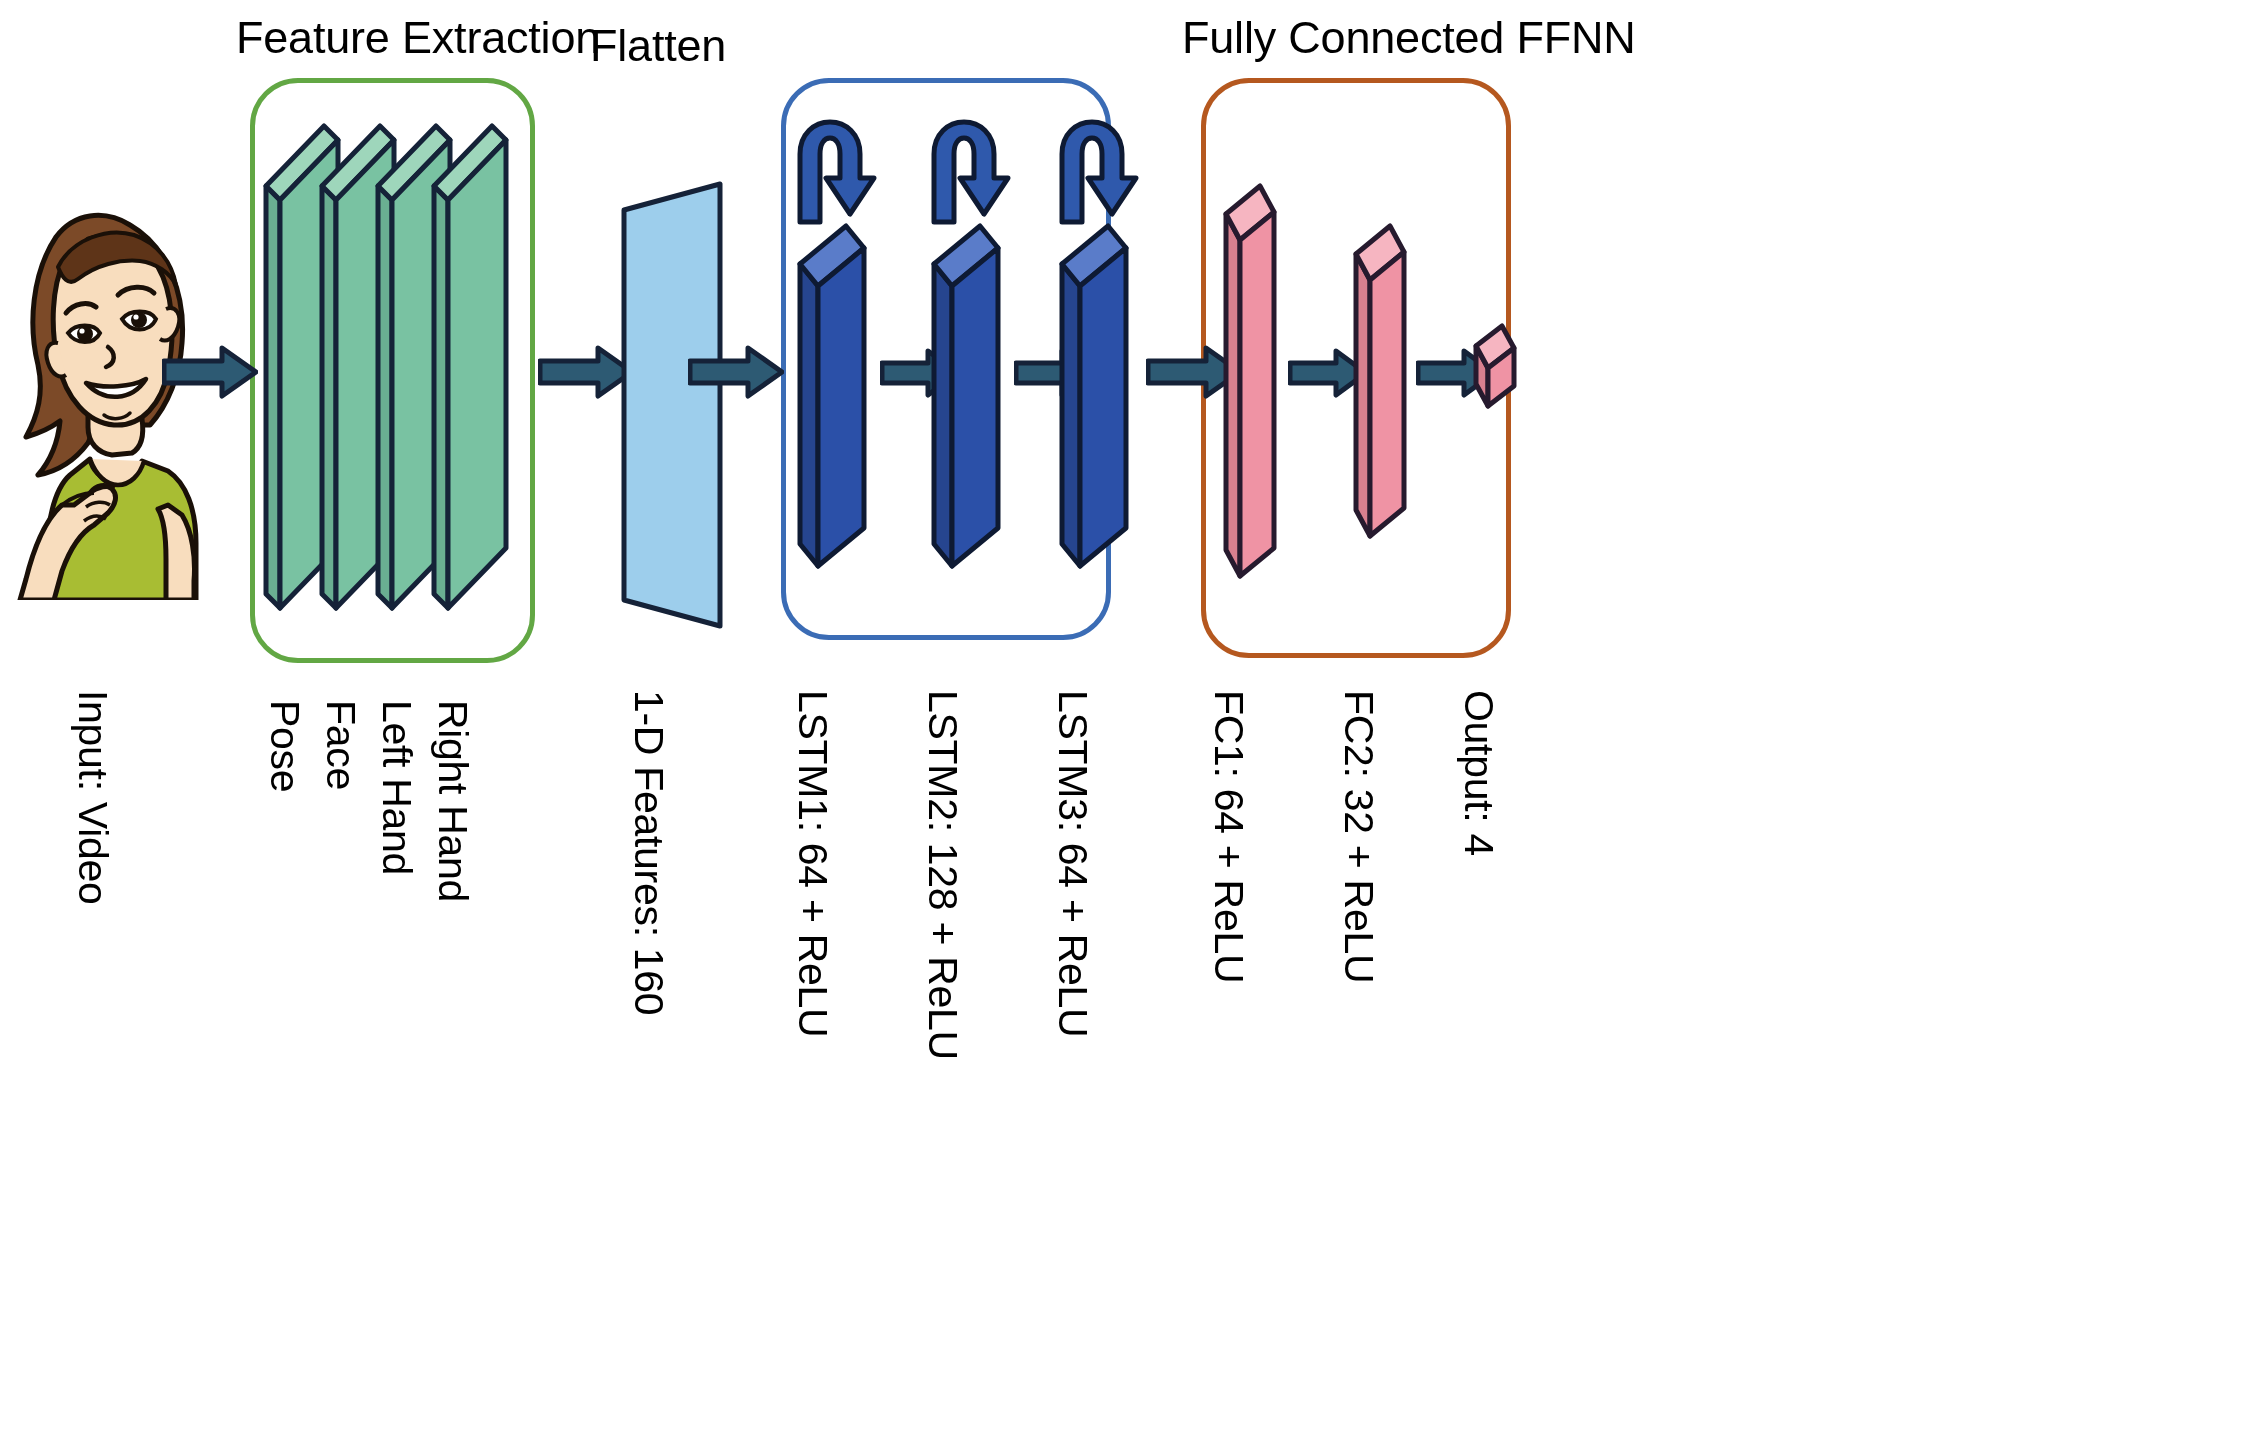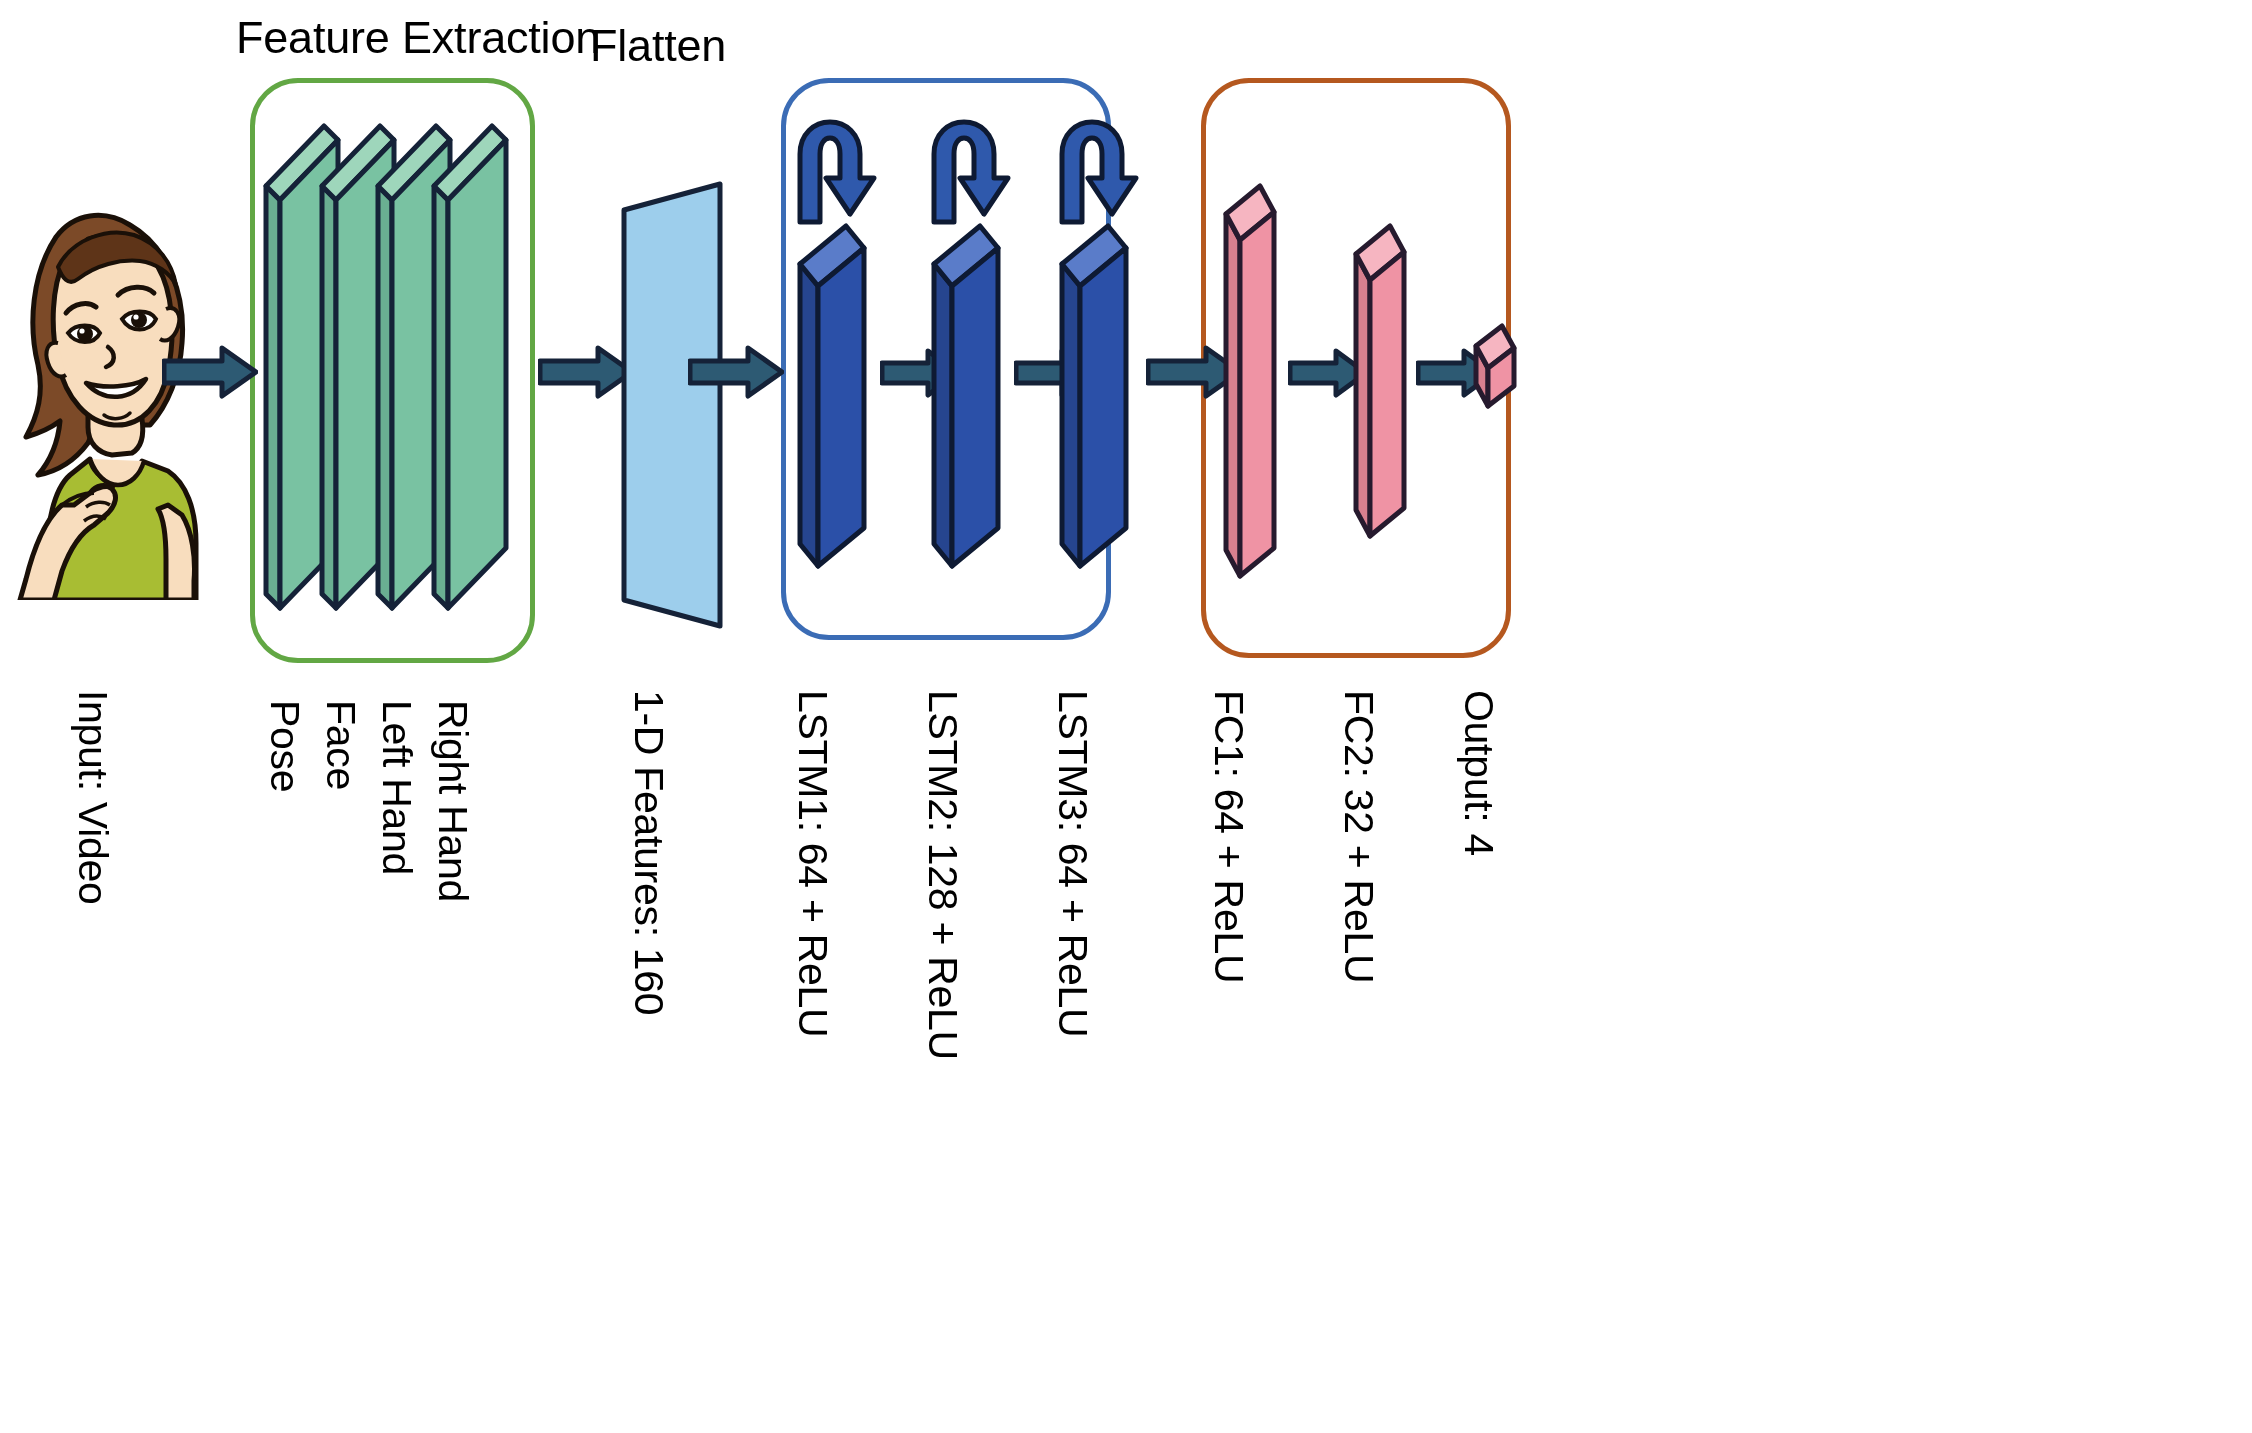--- a/index.html
+++ b/index.html
@@ -72,20 +72,21 @@
 </head>
 <body>
 
 <div id="stage">
 
   <div class="section-title" style="left:236px; top:12px;">Feature Extraction</div>
 
   <div class="section-title" style="left:590px; top:20px;">Flatten</div>
 
 
+  <div class="section-title" style="left:1182px; top:12px;">Fully Connected FFNN</div>
 
   <div class="group-box group-green" style="left:250px; top:78px; width:285px; height:585px;"></div>
 
   <div class="group-box group-blue" style="left:781px; top:78px; width:330px; height:562px;"></div>
 
   <div class="group-box group-orange" style="left:1201px; top:78px; width:310px; height:580px;"></div>
 
   <div class="person" style="left:0px; top:175px; width:215px; height:425px;">
     <svg width="215" height="425" viewBox="0 0 215 425" xmlns="http://www.w3.org/2000/svg">
 

